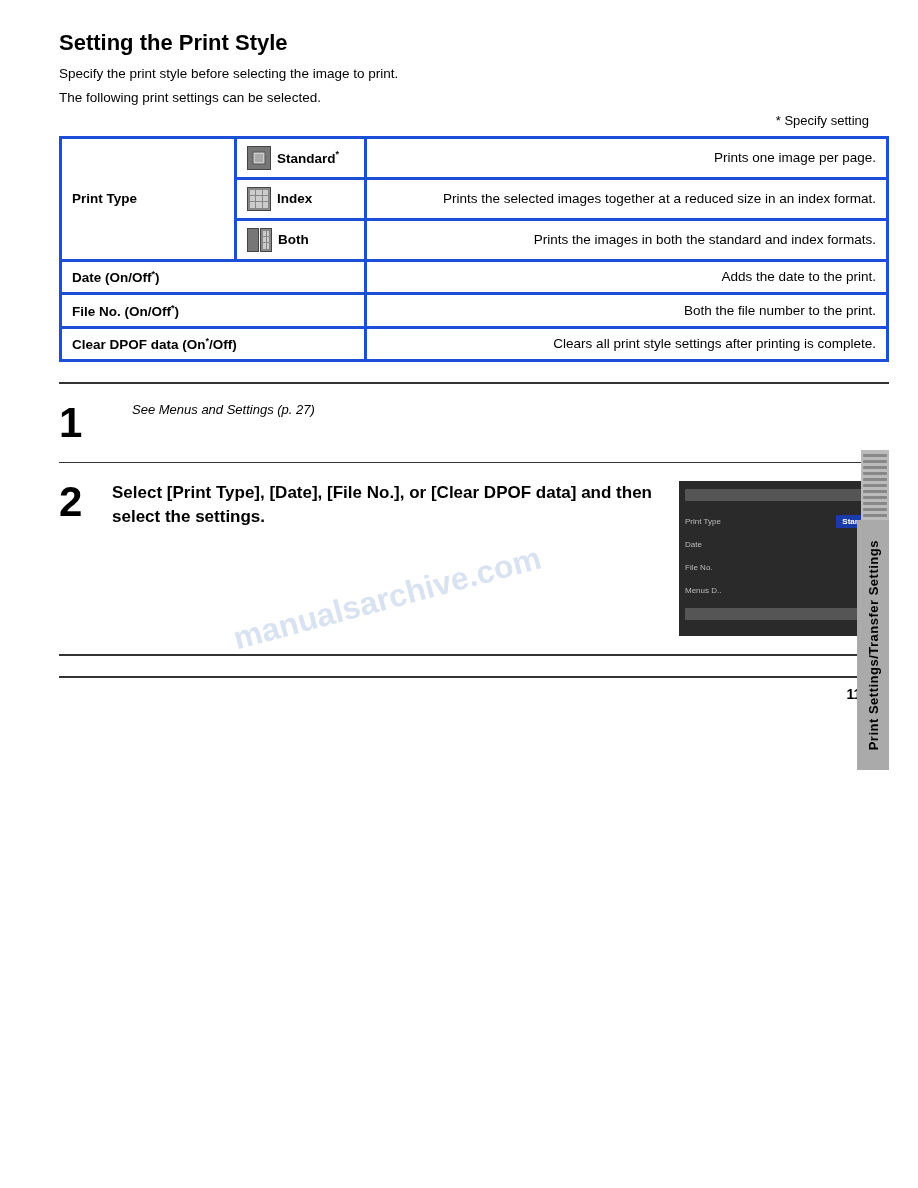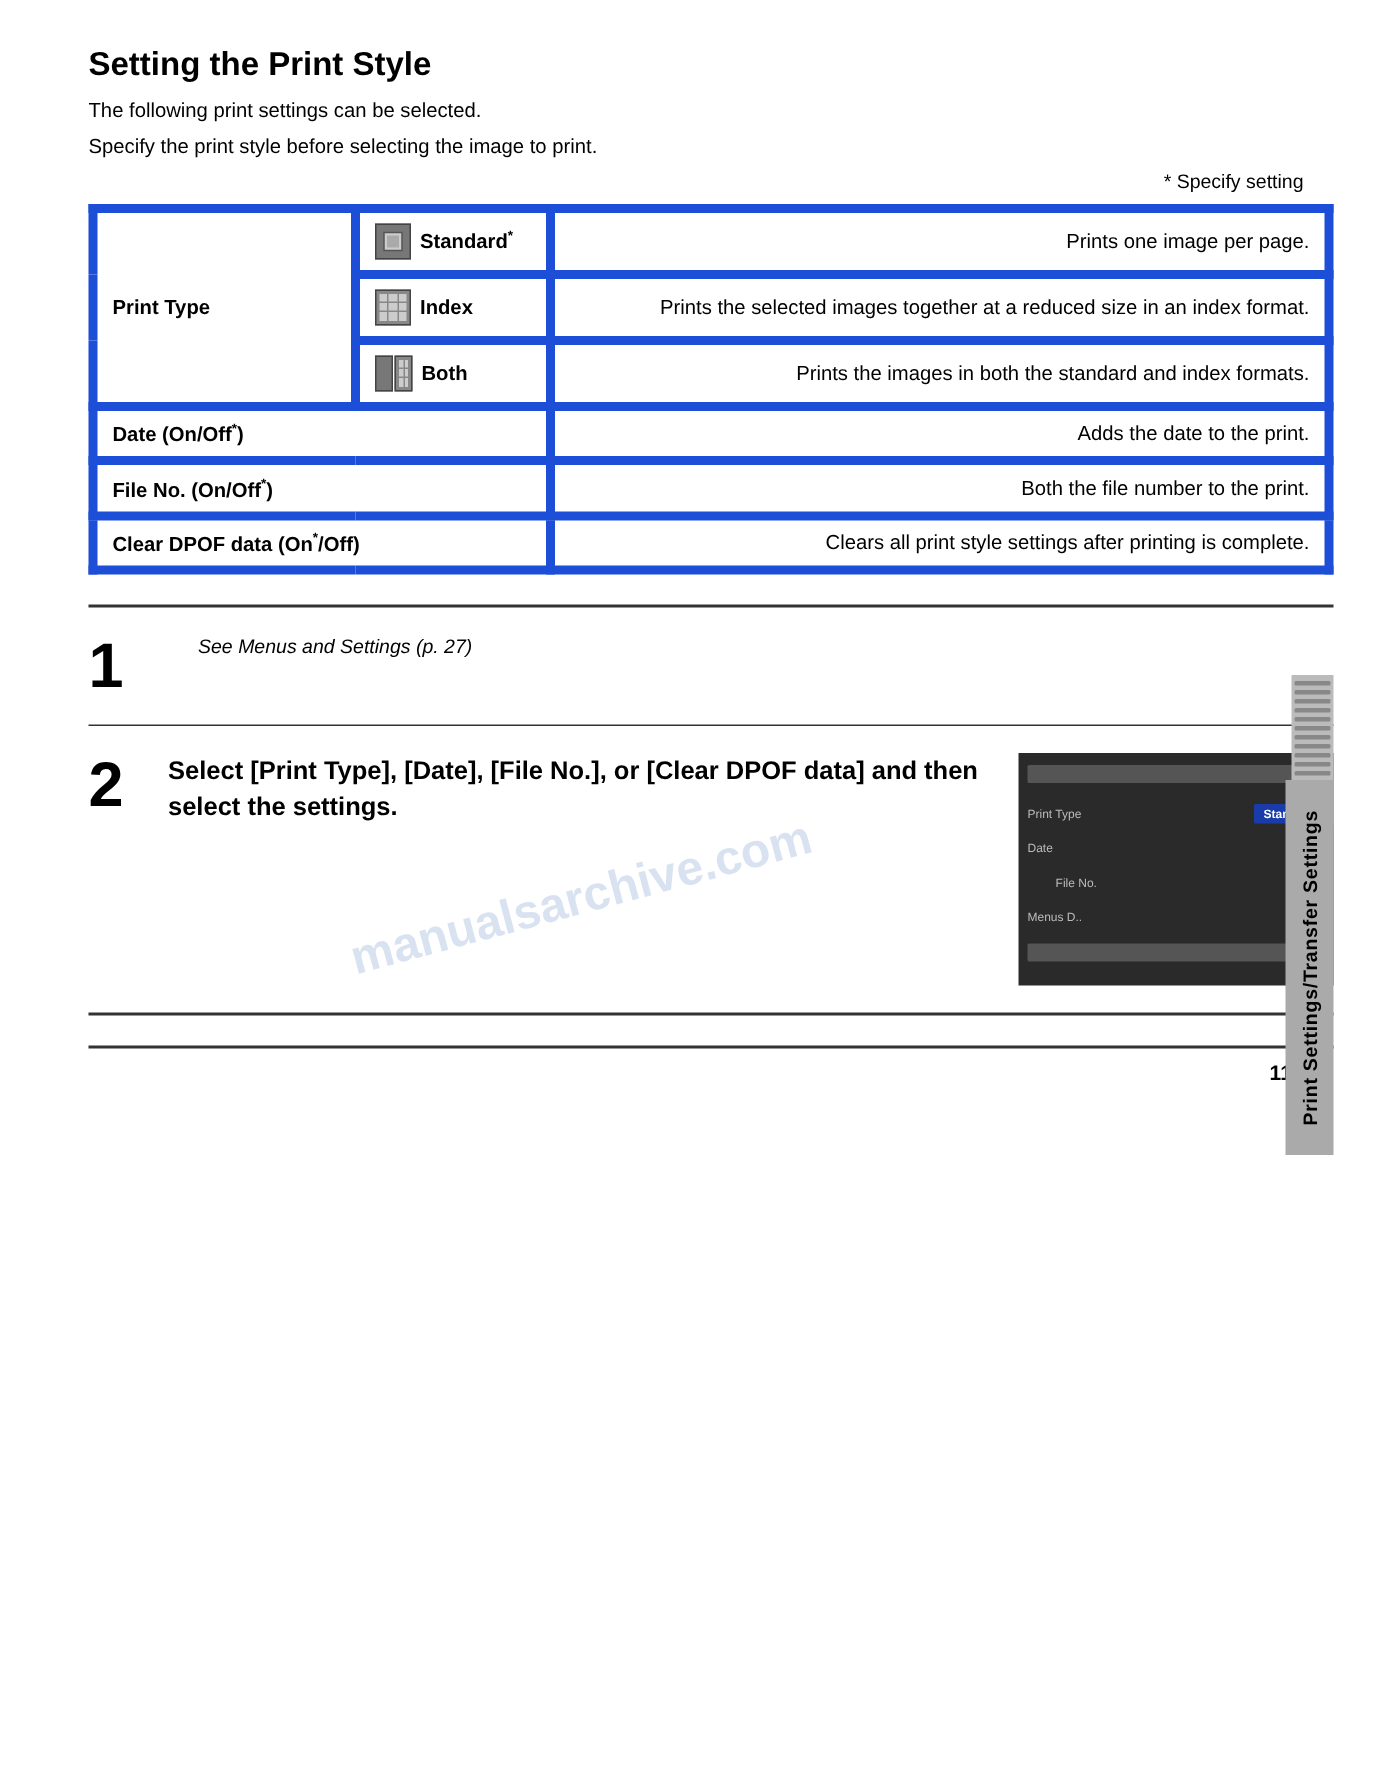--- a/index.html
+++ b/index.html
@@ -43,21 +43,21 @@
 
     
     .settings-table {
       width: 100%;
       border-collapse: collapse;
       margin-bottom: 20px;
       font-size: 13.5px;
     }
 
     .settings-table td, .settings-table th {
-      border: 6px solid #1d4ed8;
+      border: 3px solid #1d4ed8;
       padding: 7px 10px;
       vertical-align: middle;
     }
 
     .settings-table .row-header {
       font-weight: bold;
       width: 175px;
       text-align: left;
     }
 
@@ -290,22 +290,22 @@
       margin: 0 2px;
     }
   </style>
 </head>
 <body>
 
 <div class="page-container">
 
   <h1 class="page-title">Setting the Print Style</h1>
 
+  <p class="page-subtitle">Specify the print style before selecting the image to print.</p>
   <p class="page-subtitle">The following print settings can be selected.</p>
-  <p class="page-subtitle">Specify the print style before selecting the image to print.</p>
 
   <p class="default-note">* Specify setting</p>
 
   <table class="settings-table">
     <tbody>
 
       <tr>
         <td class="row-header" rowspan="3">Print Type</td>
         <td class="icon-cell">
           <div class="icon-label">
@@ -397,21 +397,21 @@
 
       <div class="ss2-row">
         <div style="font-size:8px;color:#bbb;width:65px;">Print Type</div>
         <div style="background:#1a3baa;color:#fff;font-size:8px;padding:2px 6px;border-radius:1px;font-weight:bold;">Standard</div>
       </div>
       <div class="ss2-row">
         <div style="font-size:8px;color:#bbb;width:65px;">Date</div>
         <div style="background:#555;color:#ccc;font-size:8px;padding:2px 6px;border-radius:1px;">Off</div>
       </div>
       <div class="ss2-row">
-        <div style="font-size:8px;color:#bbb;width:65px;text-align:center;">File No.</div>
+        <div style="font-size:8px;color:#bbb;width:65px;">File No.</div>
         <div style="background:#555;color:#ccc;font-size:8px;padding:2px 6px;border-radius:1px;">Off</div>
       </div>
       <div class="ss2-row">
         <div style="font-size:8px;color:#bbb;width:65px;">Menus D..</div>
         <div style="background:#555;color:#ccc;font-size:8px;padding:2px 6px;border-radius:1px;">On</div>
       </div>
       <div class="ss2-bottom-bar">
         <span class="ss2-menu-text">MENU</span>
       </div>
     </div>

